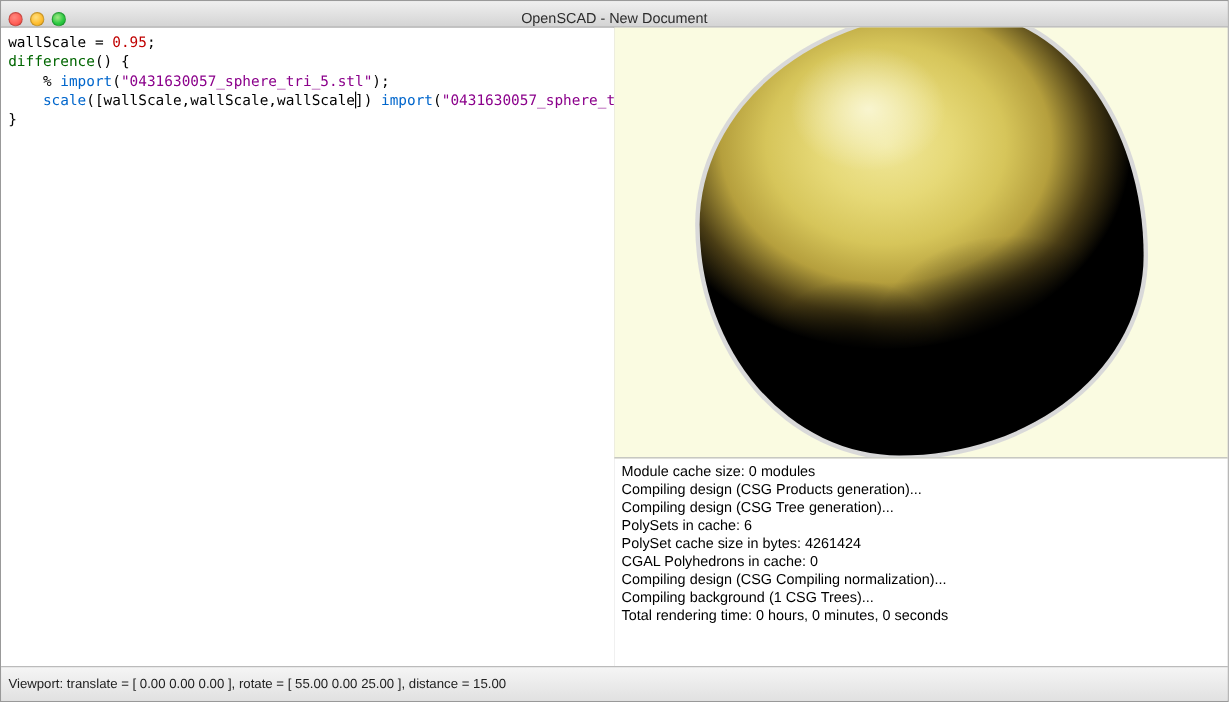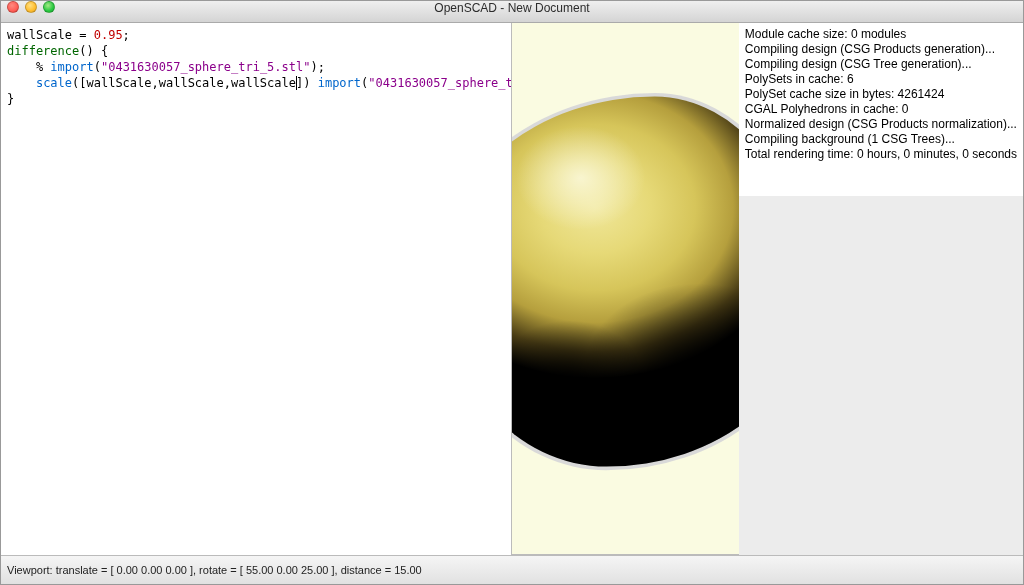--- a/index.html
+++ b/index.html
@@ -1,27 +1,27 @@
 <!DOCTYPE html>
 <html><head>
   <meta charset="utf-8">
   <style>
     * { margin: 0; padding: 0; box-sizing: border-box; }
     body { font-family: "Lucida Grande", "Helvetica Neue", Arial, sans-serif; font-size: 11px; background: #ececec; }
     .window { width: 1024px; height: 585px; display: flex; flex-direction: column; border: 1px solid #999; }
-    .titlebar { height: 22px; background: linear-gradient(#efefef, #d4d4d4); border-bottom: 1px solid #aaa; display: flex; align-items: flex-start; padding: 0 6px; position: relative; }
+    .titlebar { height: 22px; background: linear-gradient(#efefef, #d4d4d4); border-bottom: 1px solid #aaa; display: flex; align-items: flex-end; padding: 0 6px; position: relative; }
     .traffic { display: flex; gap: 6px; }
     .tl { width: 12px; height: 12px; border-radius: 50%; border: 0.5px solid rgba(0,0,0,.2); }
     .tl.red { background: radial-gradient(circle at 40% 35%, #ff8a80, #ff5f57 60%, #e33e35); }
     .tl.yellow { background: radial-gradient(circle at 40% 35%, #ffe082, #ffbd2e 60%, #dea123); }
     .tl.green { background: radial-gradient(circle at 40% 35%, #a5e887, #28c940 60%, #1faa33); }
     .title { position: absolute; left: 0; right: 0; text-align: center; font-size: 12px; color: #2c2c2c; pointer-events: none; }
     .content { flex: 1; display: flex; min-height: 0; }
     .editor { flex: 1 1 50%; background: #fff; border-right: 1px solid #bbb; font-family: Menlo, Monaco, monospace; font-size: 12px; line-height: 16px; padding: 4px 6px; white-space: pre; overflow: auto; }
-    .right { flex: 1 1 50%; display: flex; flex-direction: row; min-width: 0; }
+    .right { flex: 1 1 50%; display: flex; flex-direction: column; min-width: 0; }
     .viewport { flex: 1; background: #fafbe1; border-bottom: 1px solid #bbb; position: relative; overflow: hidden; }
     .console { height: 173px; background: #fff; font-family: "Helvetica Neue", Arial, sans-serif; font-size: 12px; line-height: 15px; padding: 4px 6px; overflow: auto; color: #000; }
     .statusbar { height: 20px; background: linear-gradient(#f5f5f5, #e1e1e1); border-top: 1px solid #bbb; display: flex; align-items: center; padding: 14px 6px; font-size: 11px; color: #222; }
     .tok-var { color: #000; }
     .tok-num { color: #c00000; }
     .tok-kw { color: #006600; }
     .tok-str { color: #8b008b; }
     .tok-mod { color: #0066cc; }
     .tok-op { color: #000; }
     .caret { border-right: 1px solid #000; margin-right: -1px; }
@@ -82,21 +82,21 @@
           <div class="blob hl"></div>
         </div>
       </div>
       <div class="console">
         <div>Module cache size: 0 modules</div>
         <div>Compiling design (CSG Products generation)...</div>
         <div>Compiling design (CSG Tree generation)...</div>
         <div>PolySets in cache: 6</div>
         <div>PolySet cache size in bytes: 4261424</div>
         <div>CGAL Polyhedrons in cache: 0</div>
-        <div>Normalized design (CSG Products normalization)...</div>
+        <div>Compiling design (CSG Compiling normalization)...</div>
         <div>Compiling background (1 CSG Trees)...</div>
         <div>Total rendering time: 0 hours, 0 minutes, 0 seconds</div>
       </div>
     </div>
   </div>
   <div class="statusbar">
     <span>Viewport: translate = [ 0.00 0.00 0.00 ], rotate = [ 55.00 0.00 25.00 ], distance = 15.00</span>
   </div>
 </div>
 

